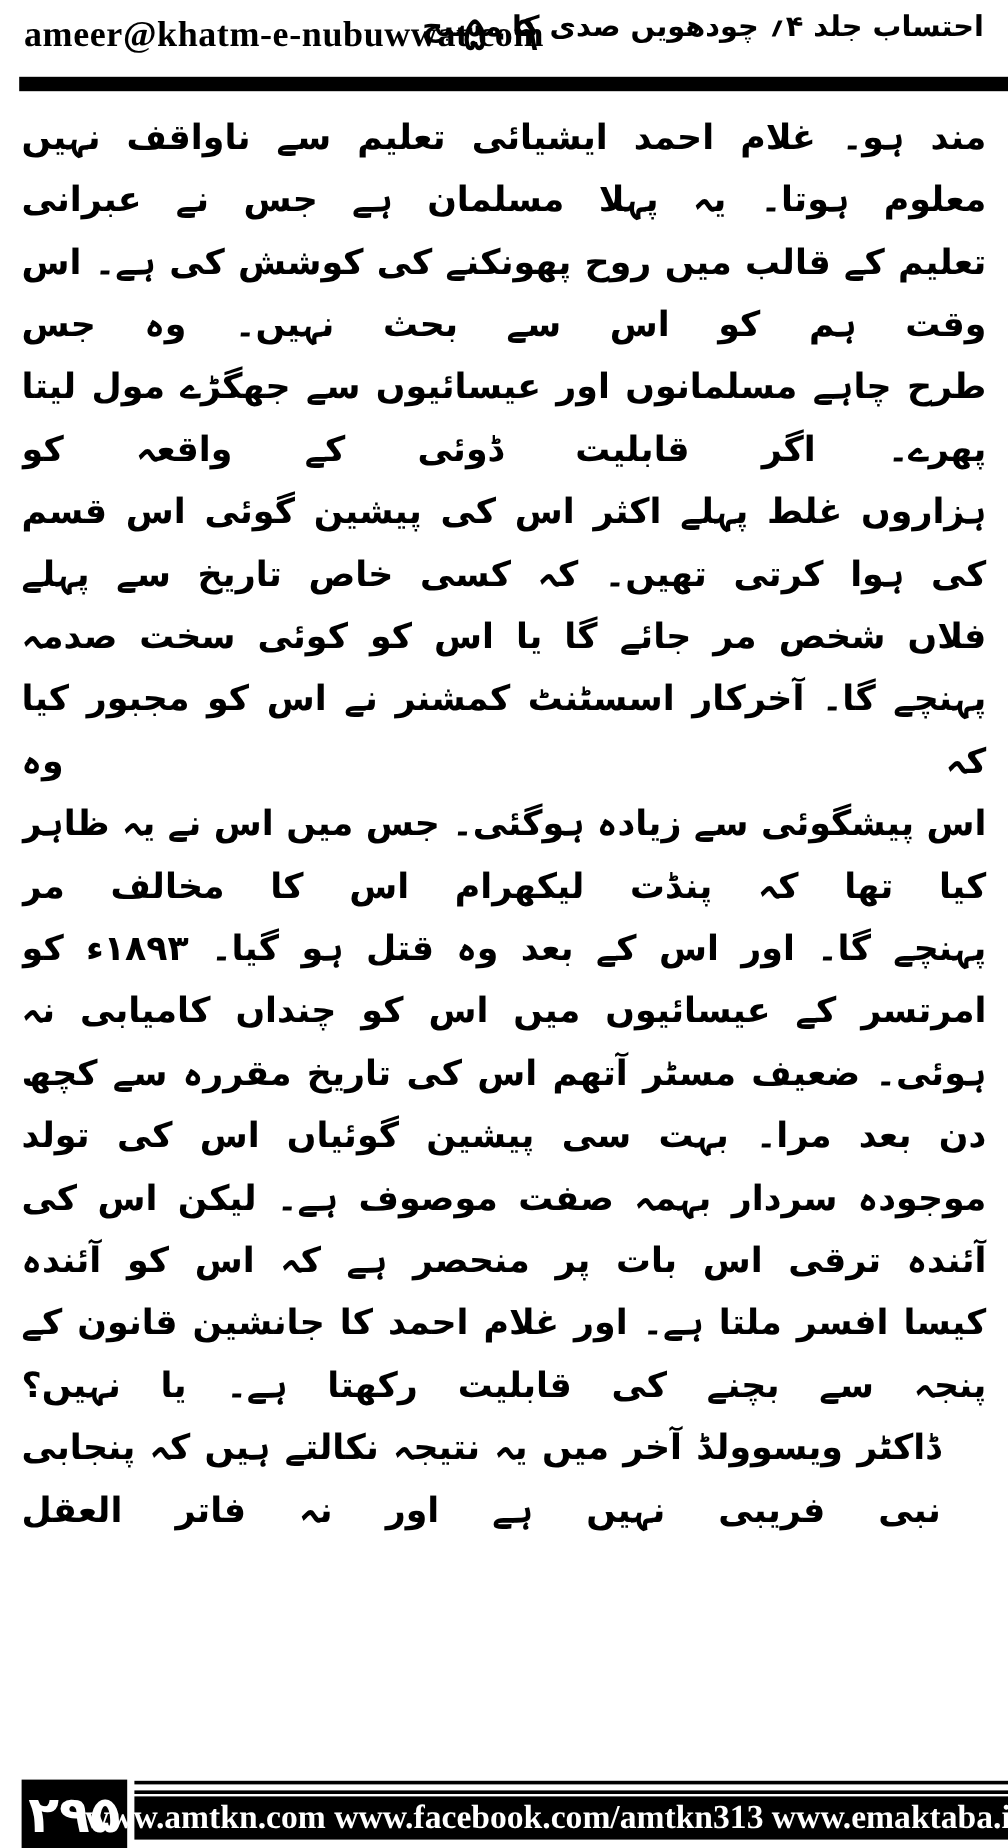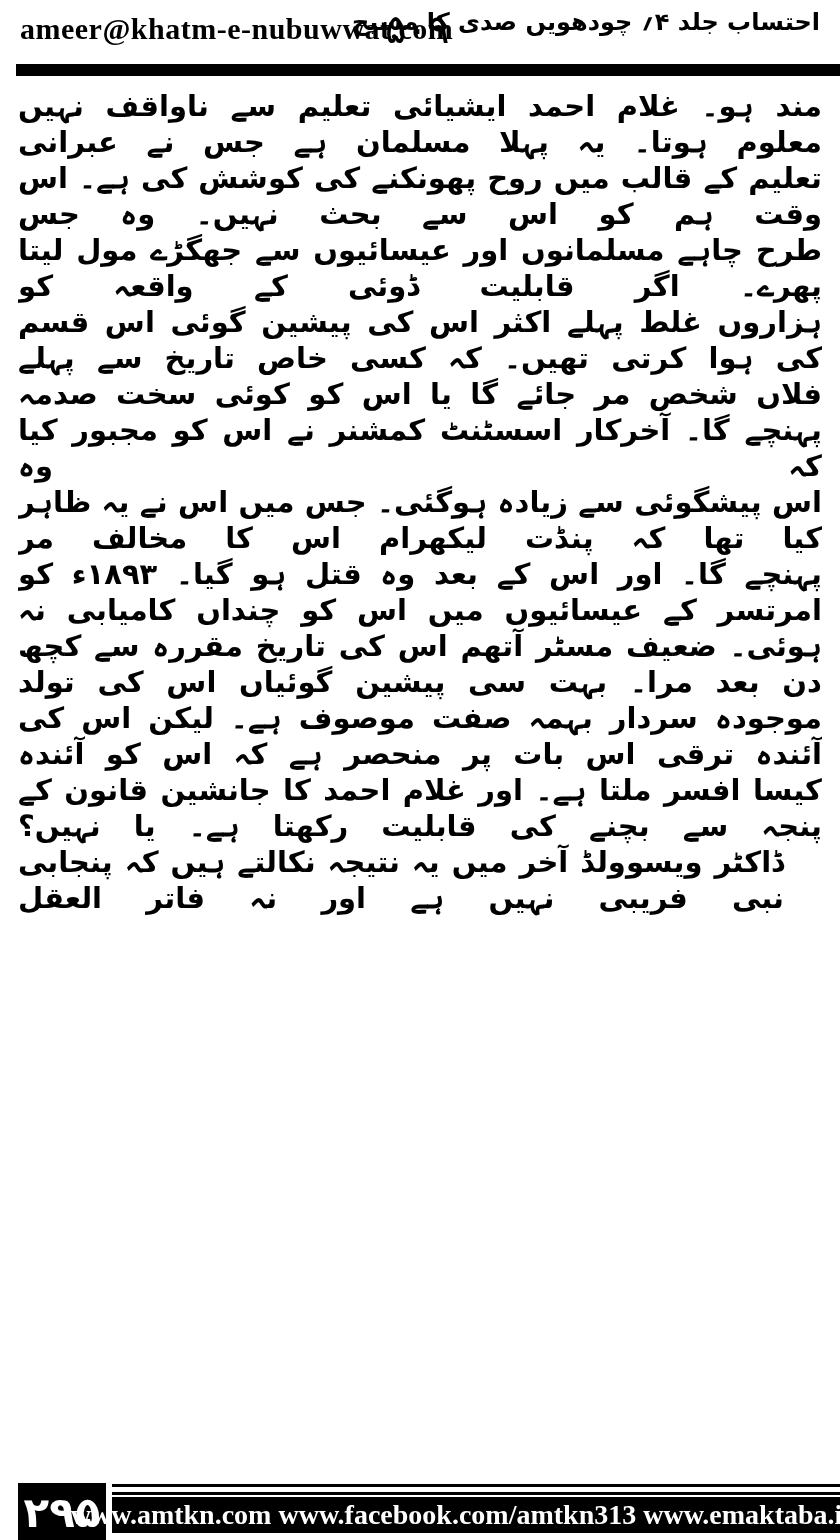--- a/index.html
+++ b/index.html
@@ -34,21 +34,21 @@
     height: 12px; background: #000;
   }
   
   .body-text {
     position: absolute; top: 88px; left: 18px; right: 18px;
     direction: rtl;
   }
   .line {
     font-weight: bold;
     font-size: 29px;
-    line-height: 36px;
+    line-height: 52px;
     white-space: nowrap;
     text-align: justify;
     text-align-last: justify;
     overflow: hidden;
     white-space: normal;
   }
   .line.indent { padding-right: 38px; }
   
   .footer { position: absolute; left: 0; right: 0; bottom: 0; height: 57px; }
   .pagebox {

